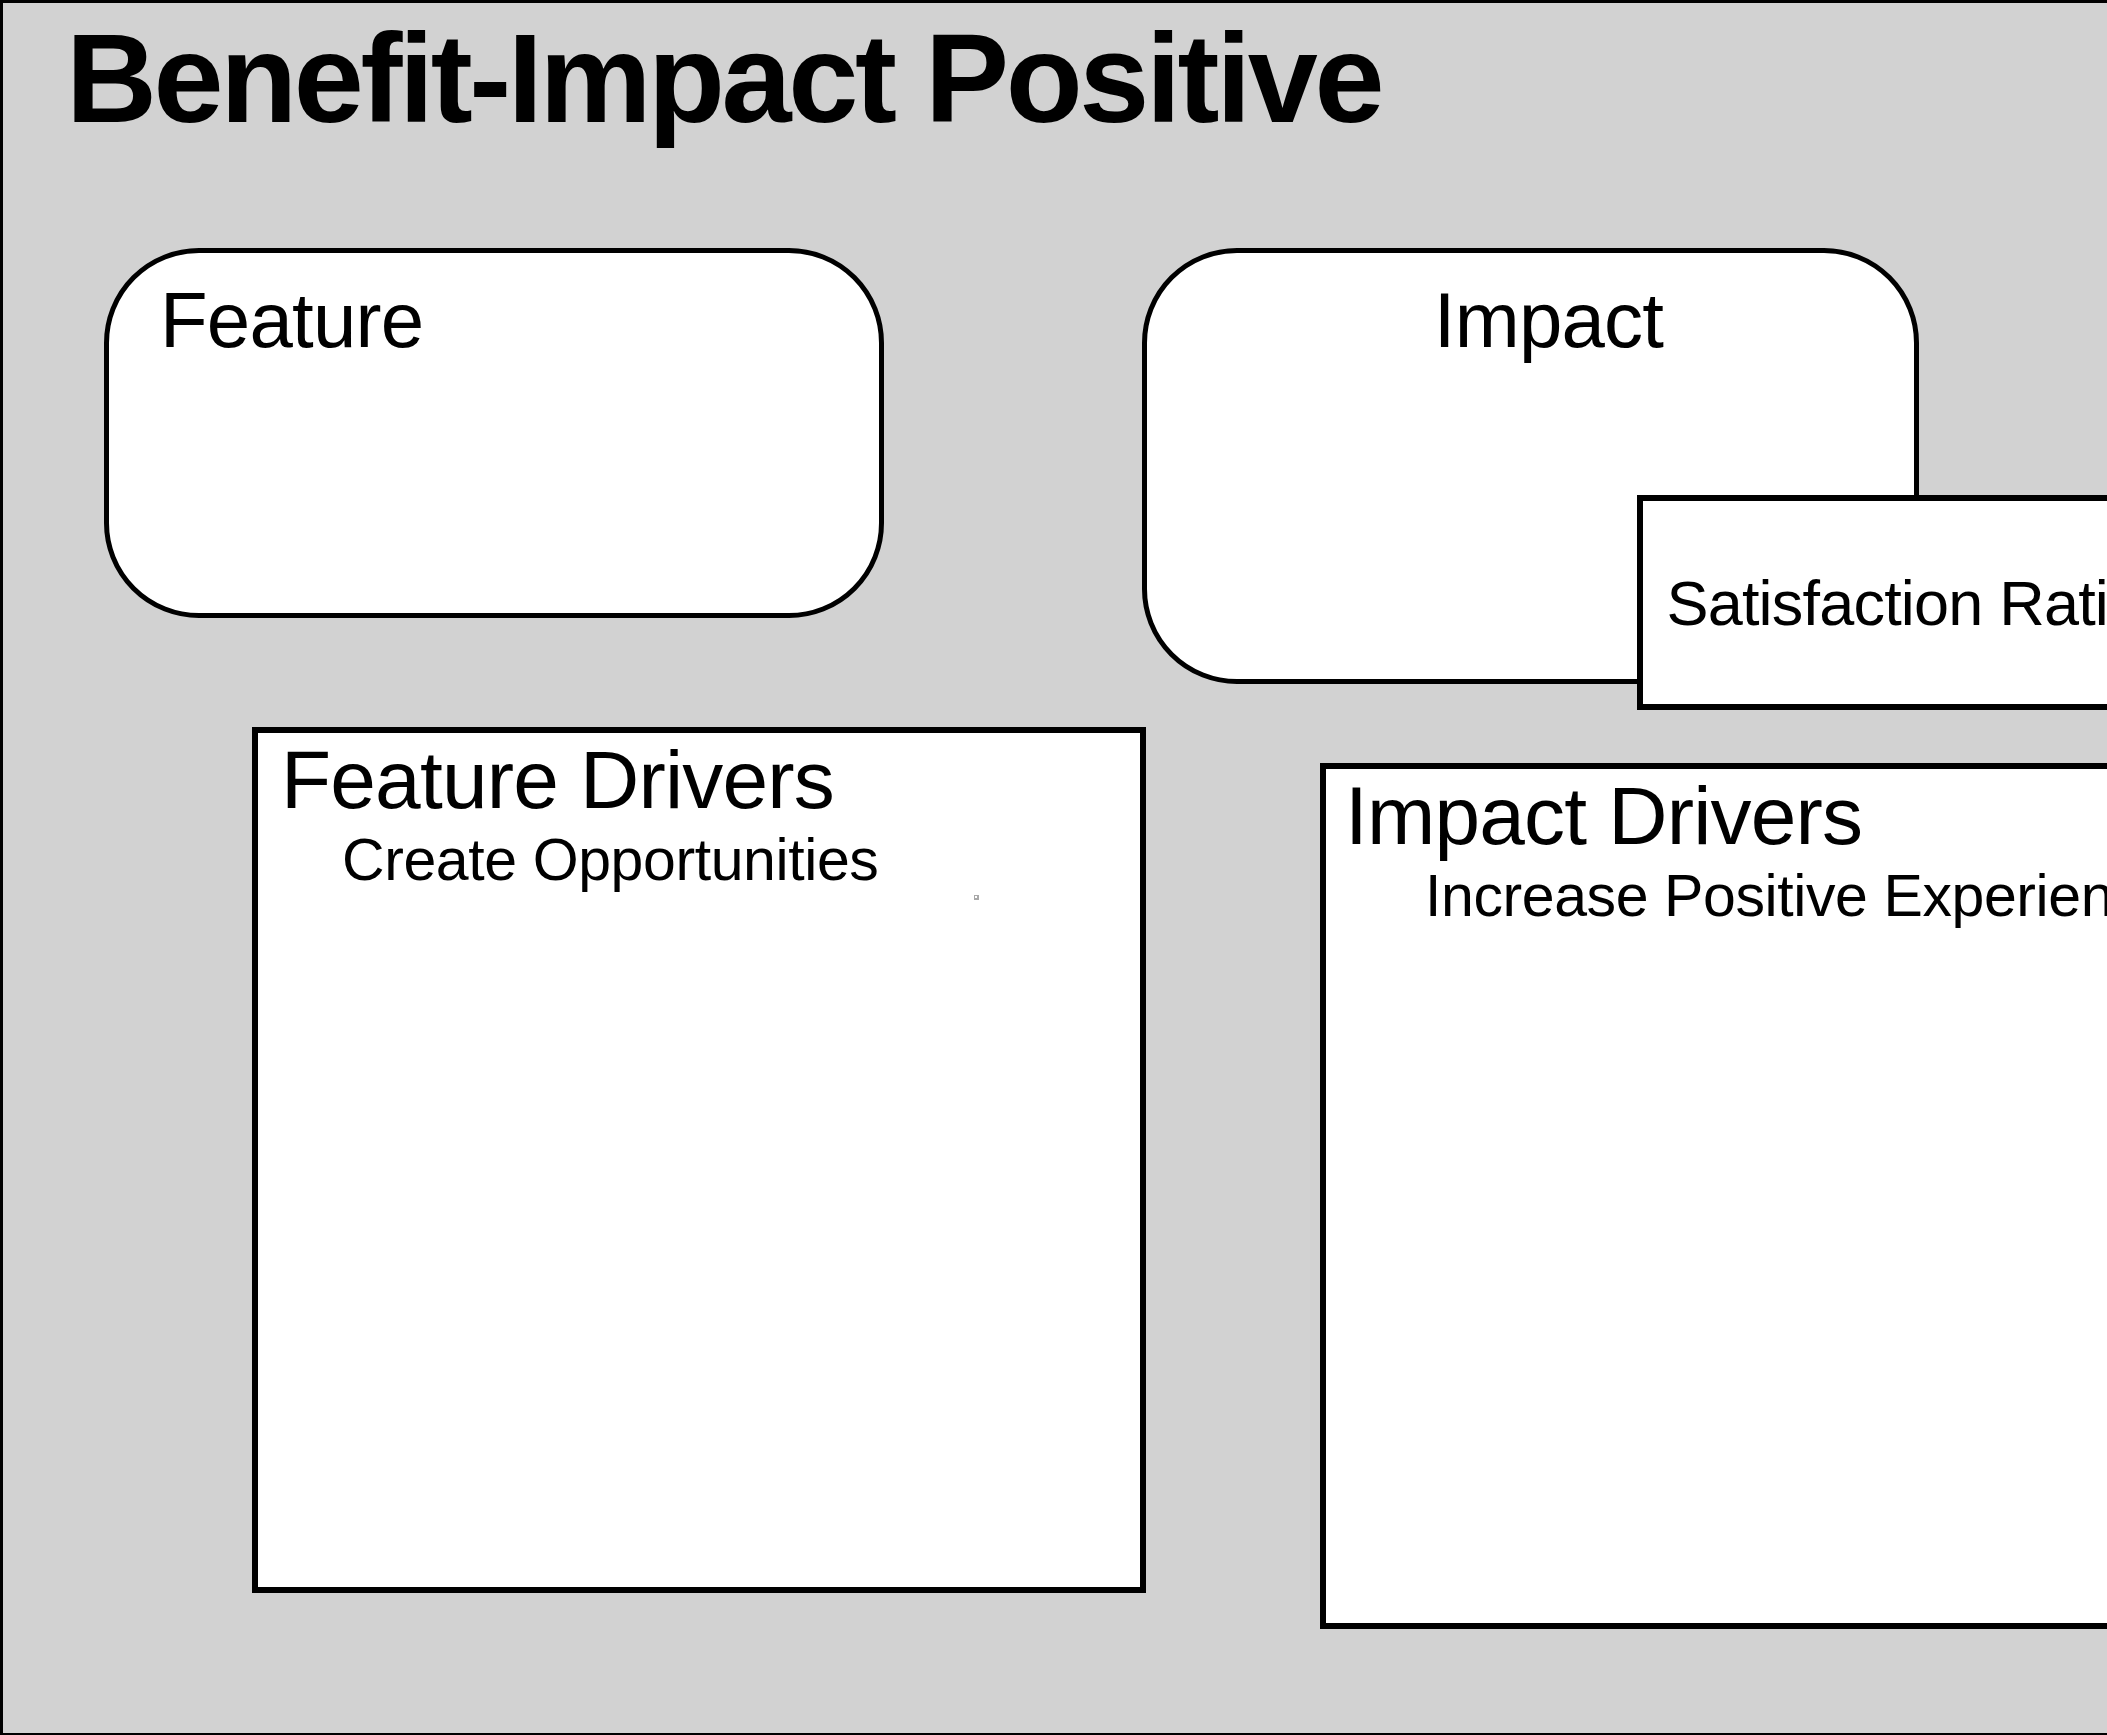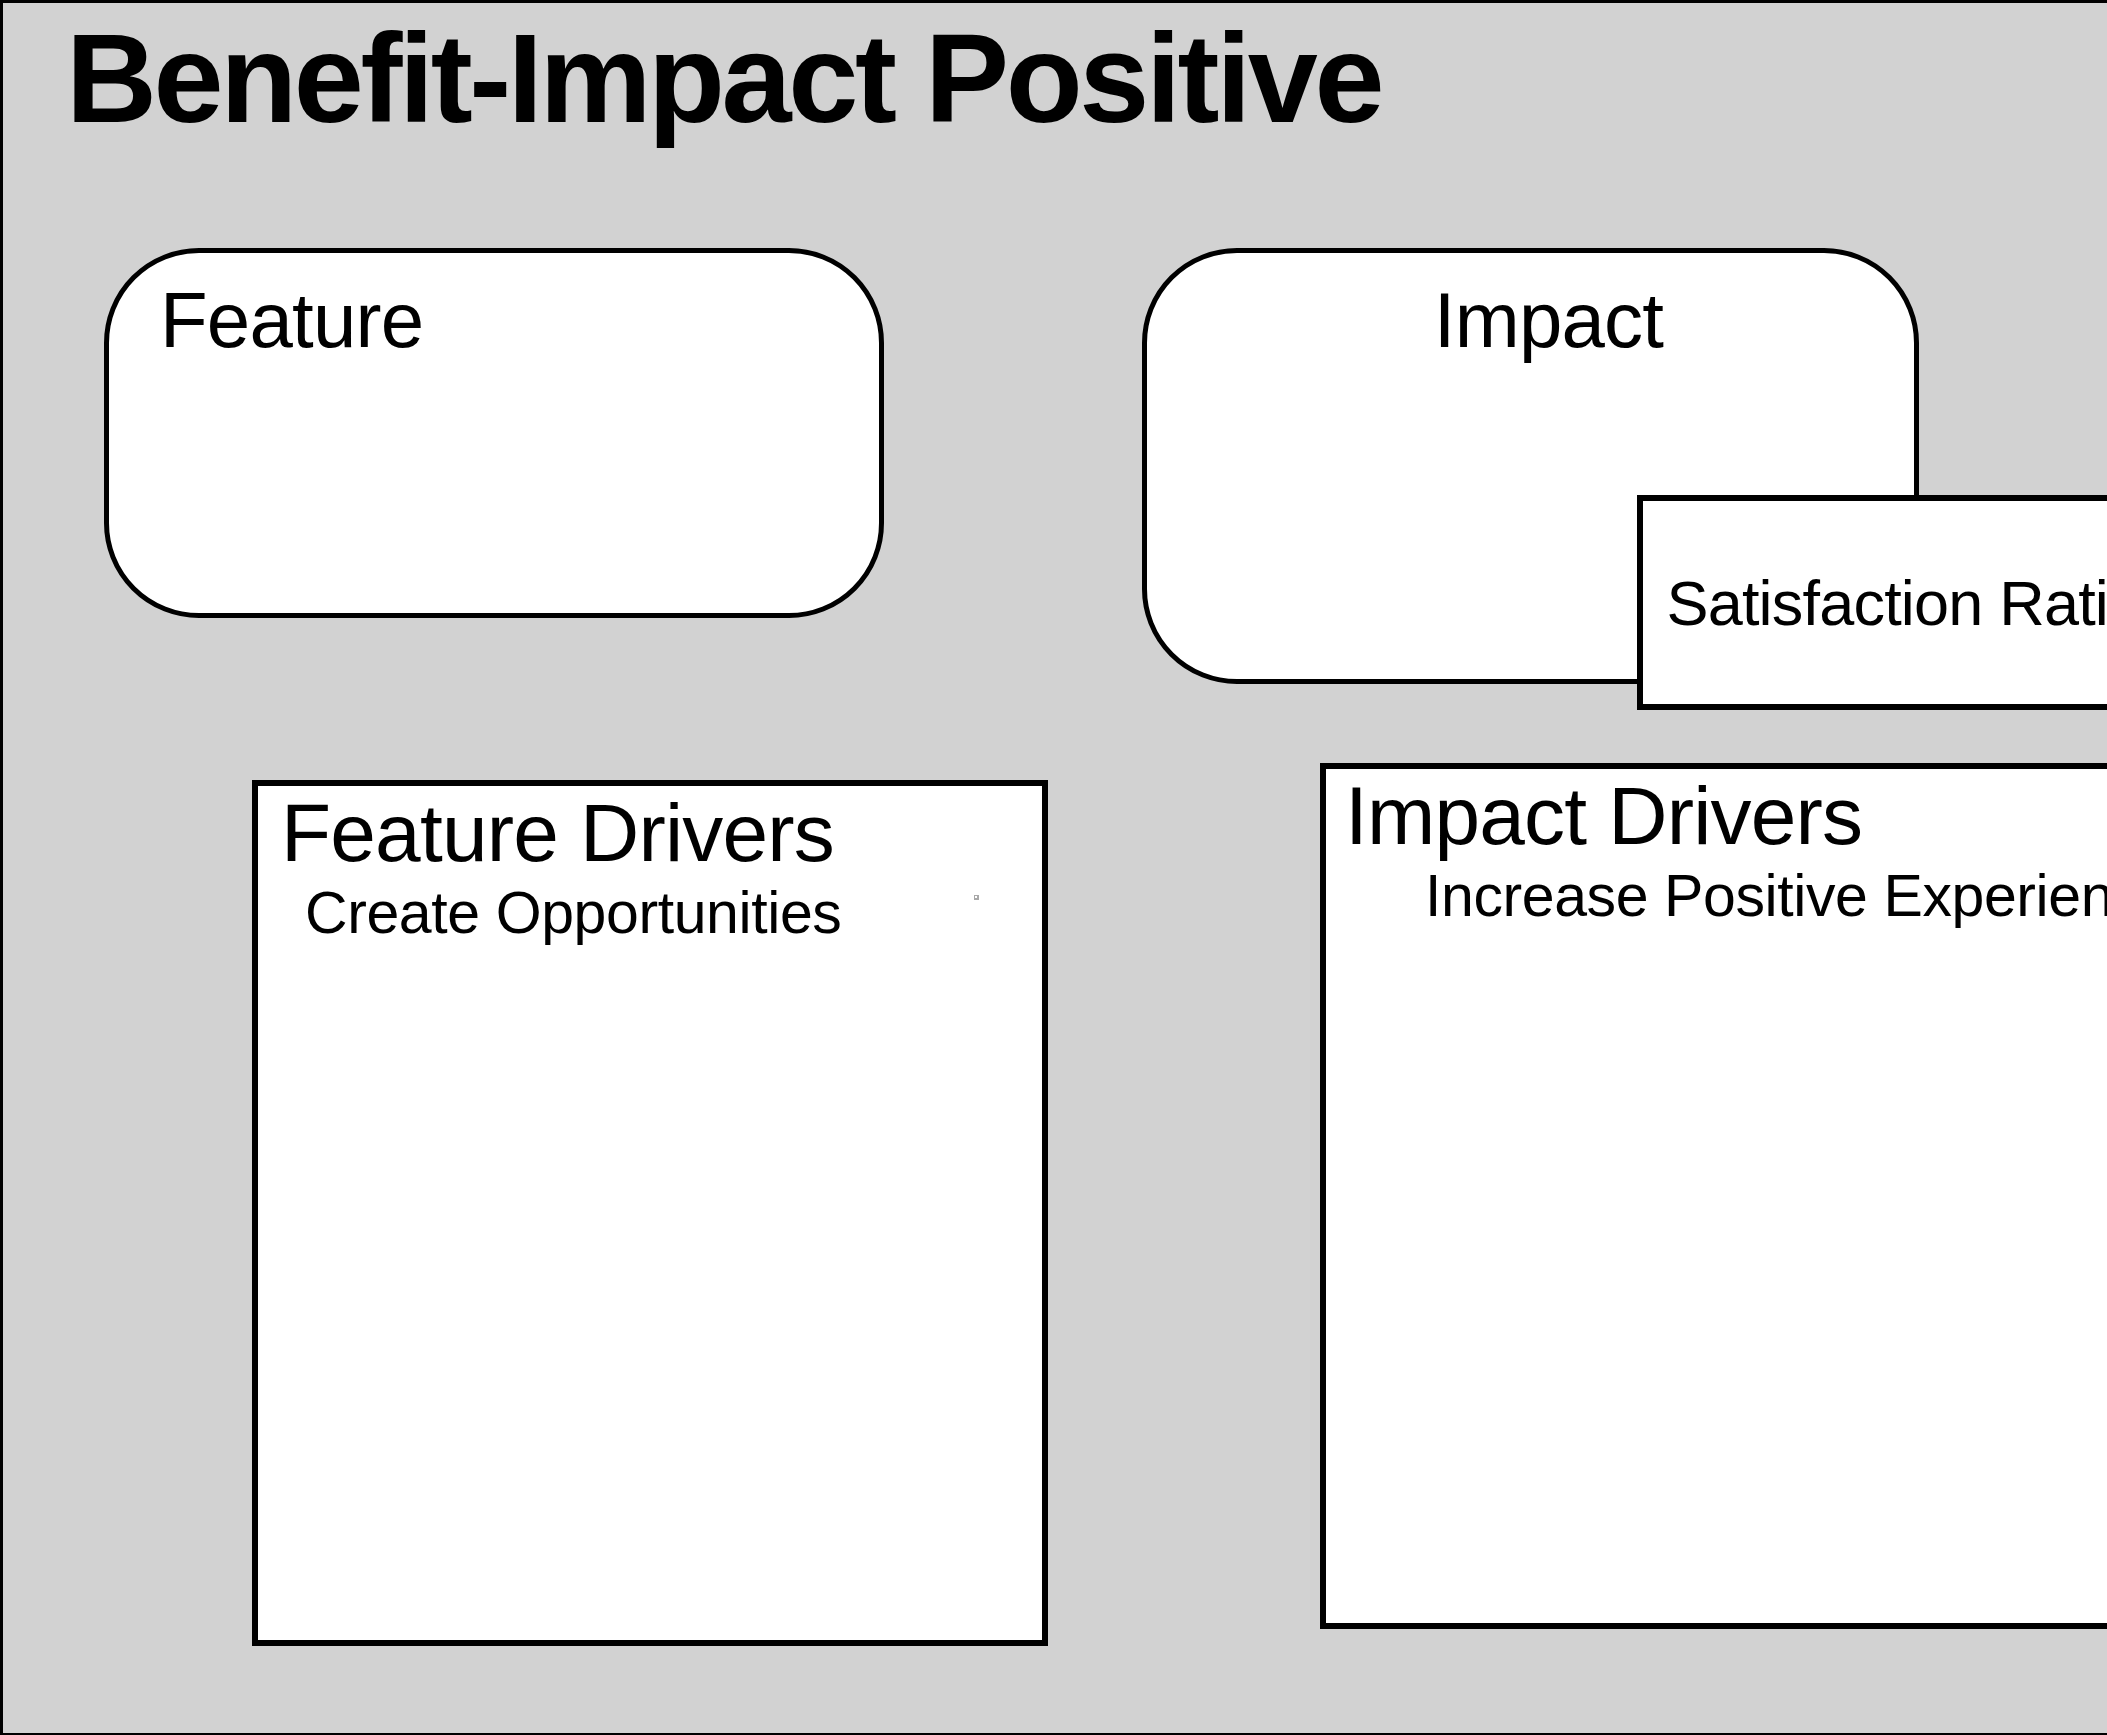--- a/index.html
+++ b/index.html
@@ -68,39 +68,39 @@
     font-size: 63px;
     letter-spacing: -0.8px;
     white-space: nowrap;
   }
 
   .drivers-box {
     border-width: 6.3px;
     z-index: 2;
     padding-top: 0px;
   }
-  .feature-drivers-box { left: 249px;  top: 777px; width: 796px; height: 866px; }
+  .feature-drivers-box { left: 249px;  top: 724px; width: 894px; height: 866px; }
   .impact-drivers-box  { left: 1317px; top: 760px; width: 881px; height: 866px; }
 
   .drivers-title {
     margin: 0;
     font-size: 82px;
     line-height: 1.15;
     letter-spacing: -0.8px;
     white-space: nowrap;
   }
   .drivers-subtitle {
     margin: 0;
     font-size: 59px;
     line-height: 1.15;
     letter-spacing: -0.4px;
     white-space: nowrap;
   }
   .feature-drivers-box .drivers-title    { padding-left: 23px; }
-  .feature-drivers-box .drivers-subtitle { padding-left: 47px; }
+  .feature-drivers-box .drivers-subtitle { padding-left: 84px; }
   .impact-drivers-box  .drivers-title    { padding-left: 19px; }
   .impact-drivers-box  .drivers-subtitle { padding-left: 99px; }
 
   .stray-icon {
     position: absolute;
     left: 971px;
     top: 892px;
     width: 5px;
     height: 5px;
     border: 0.4px solid #a9a9a9;

